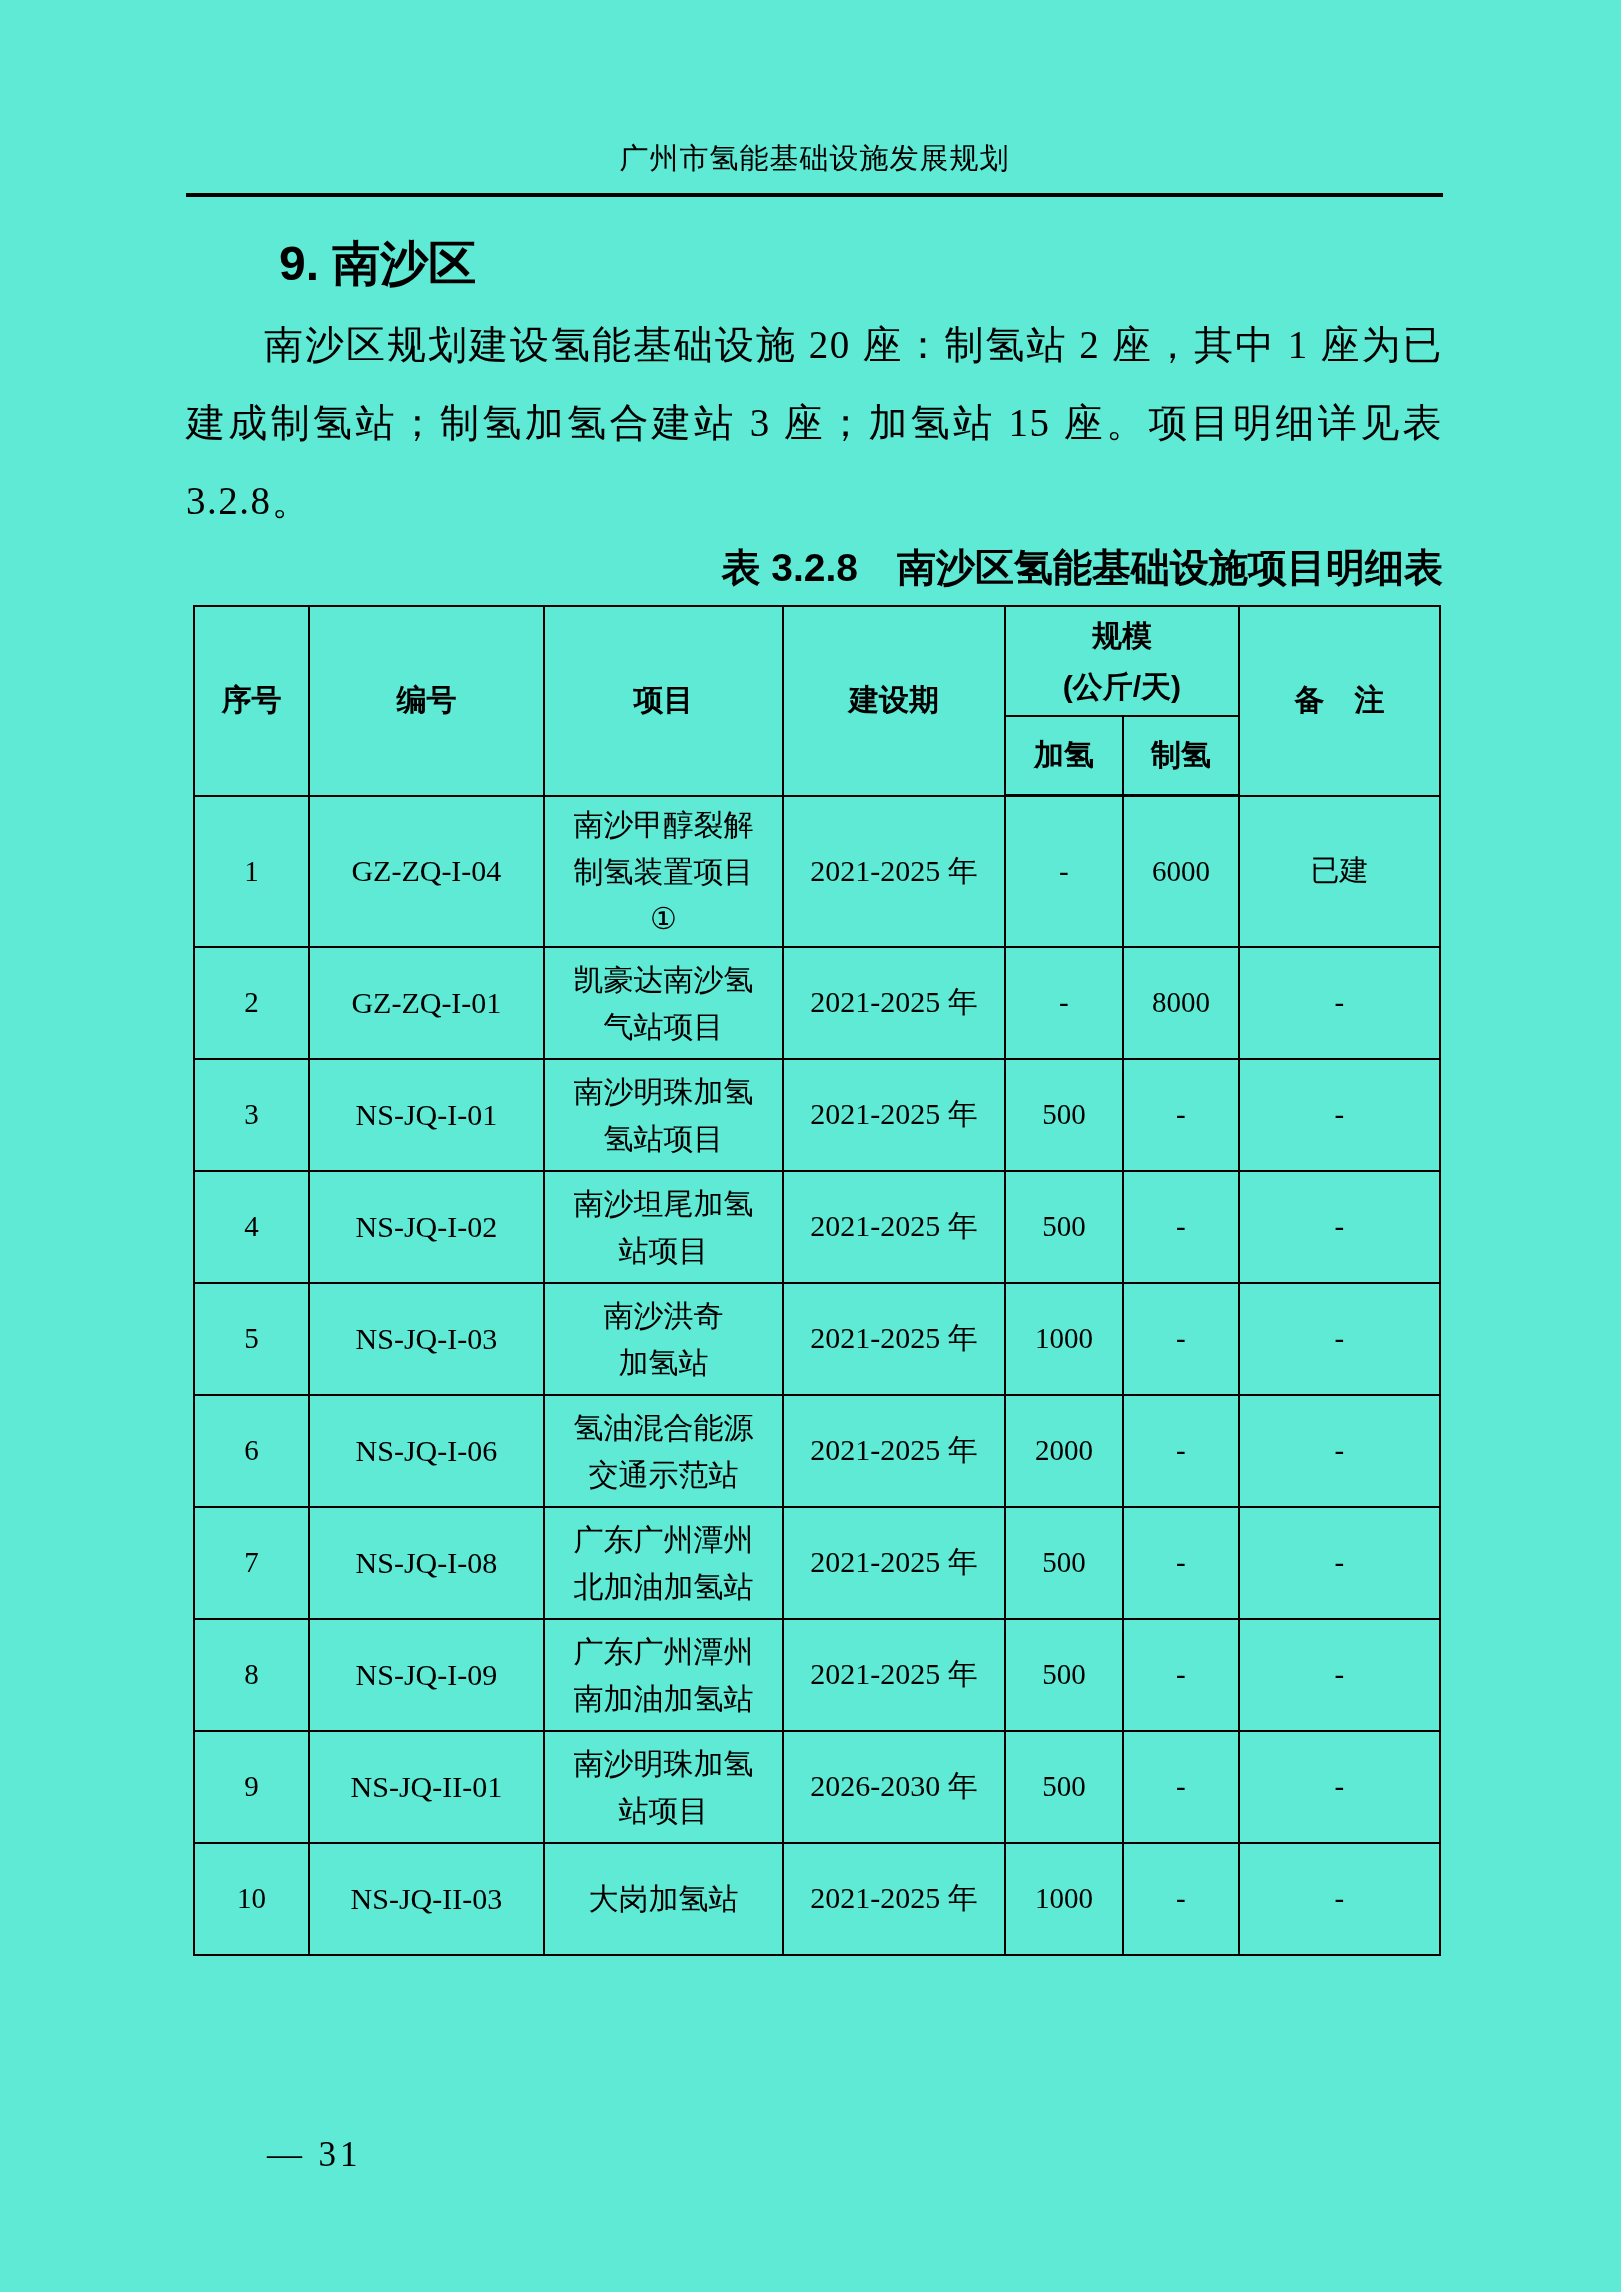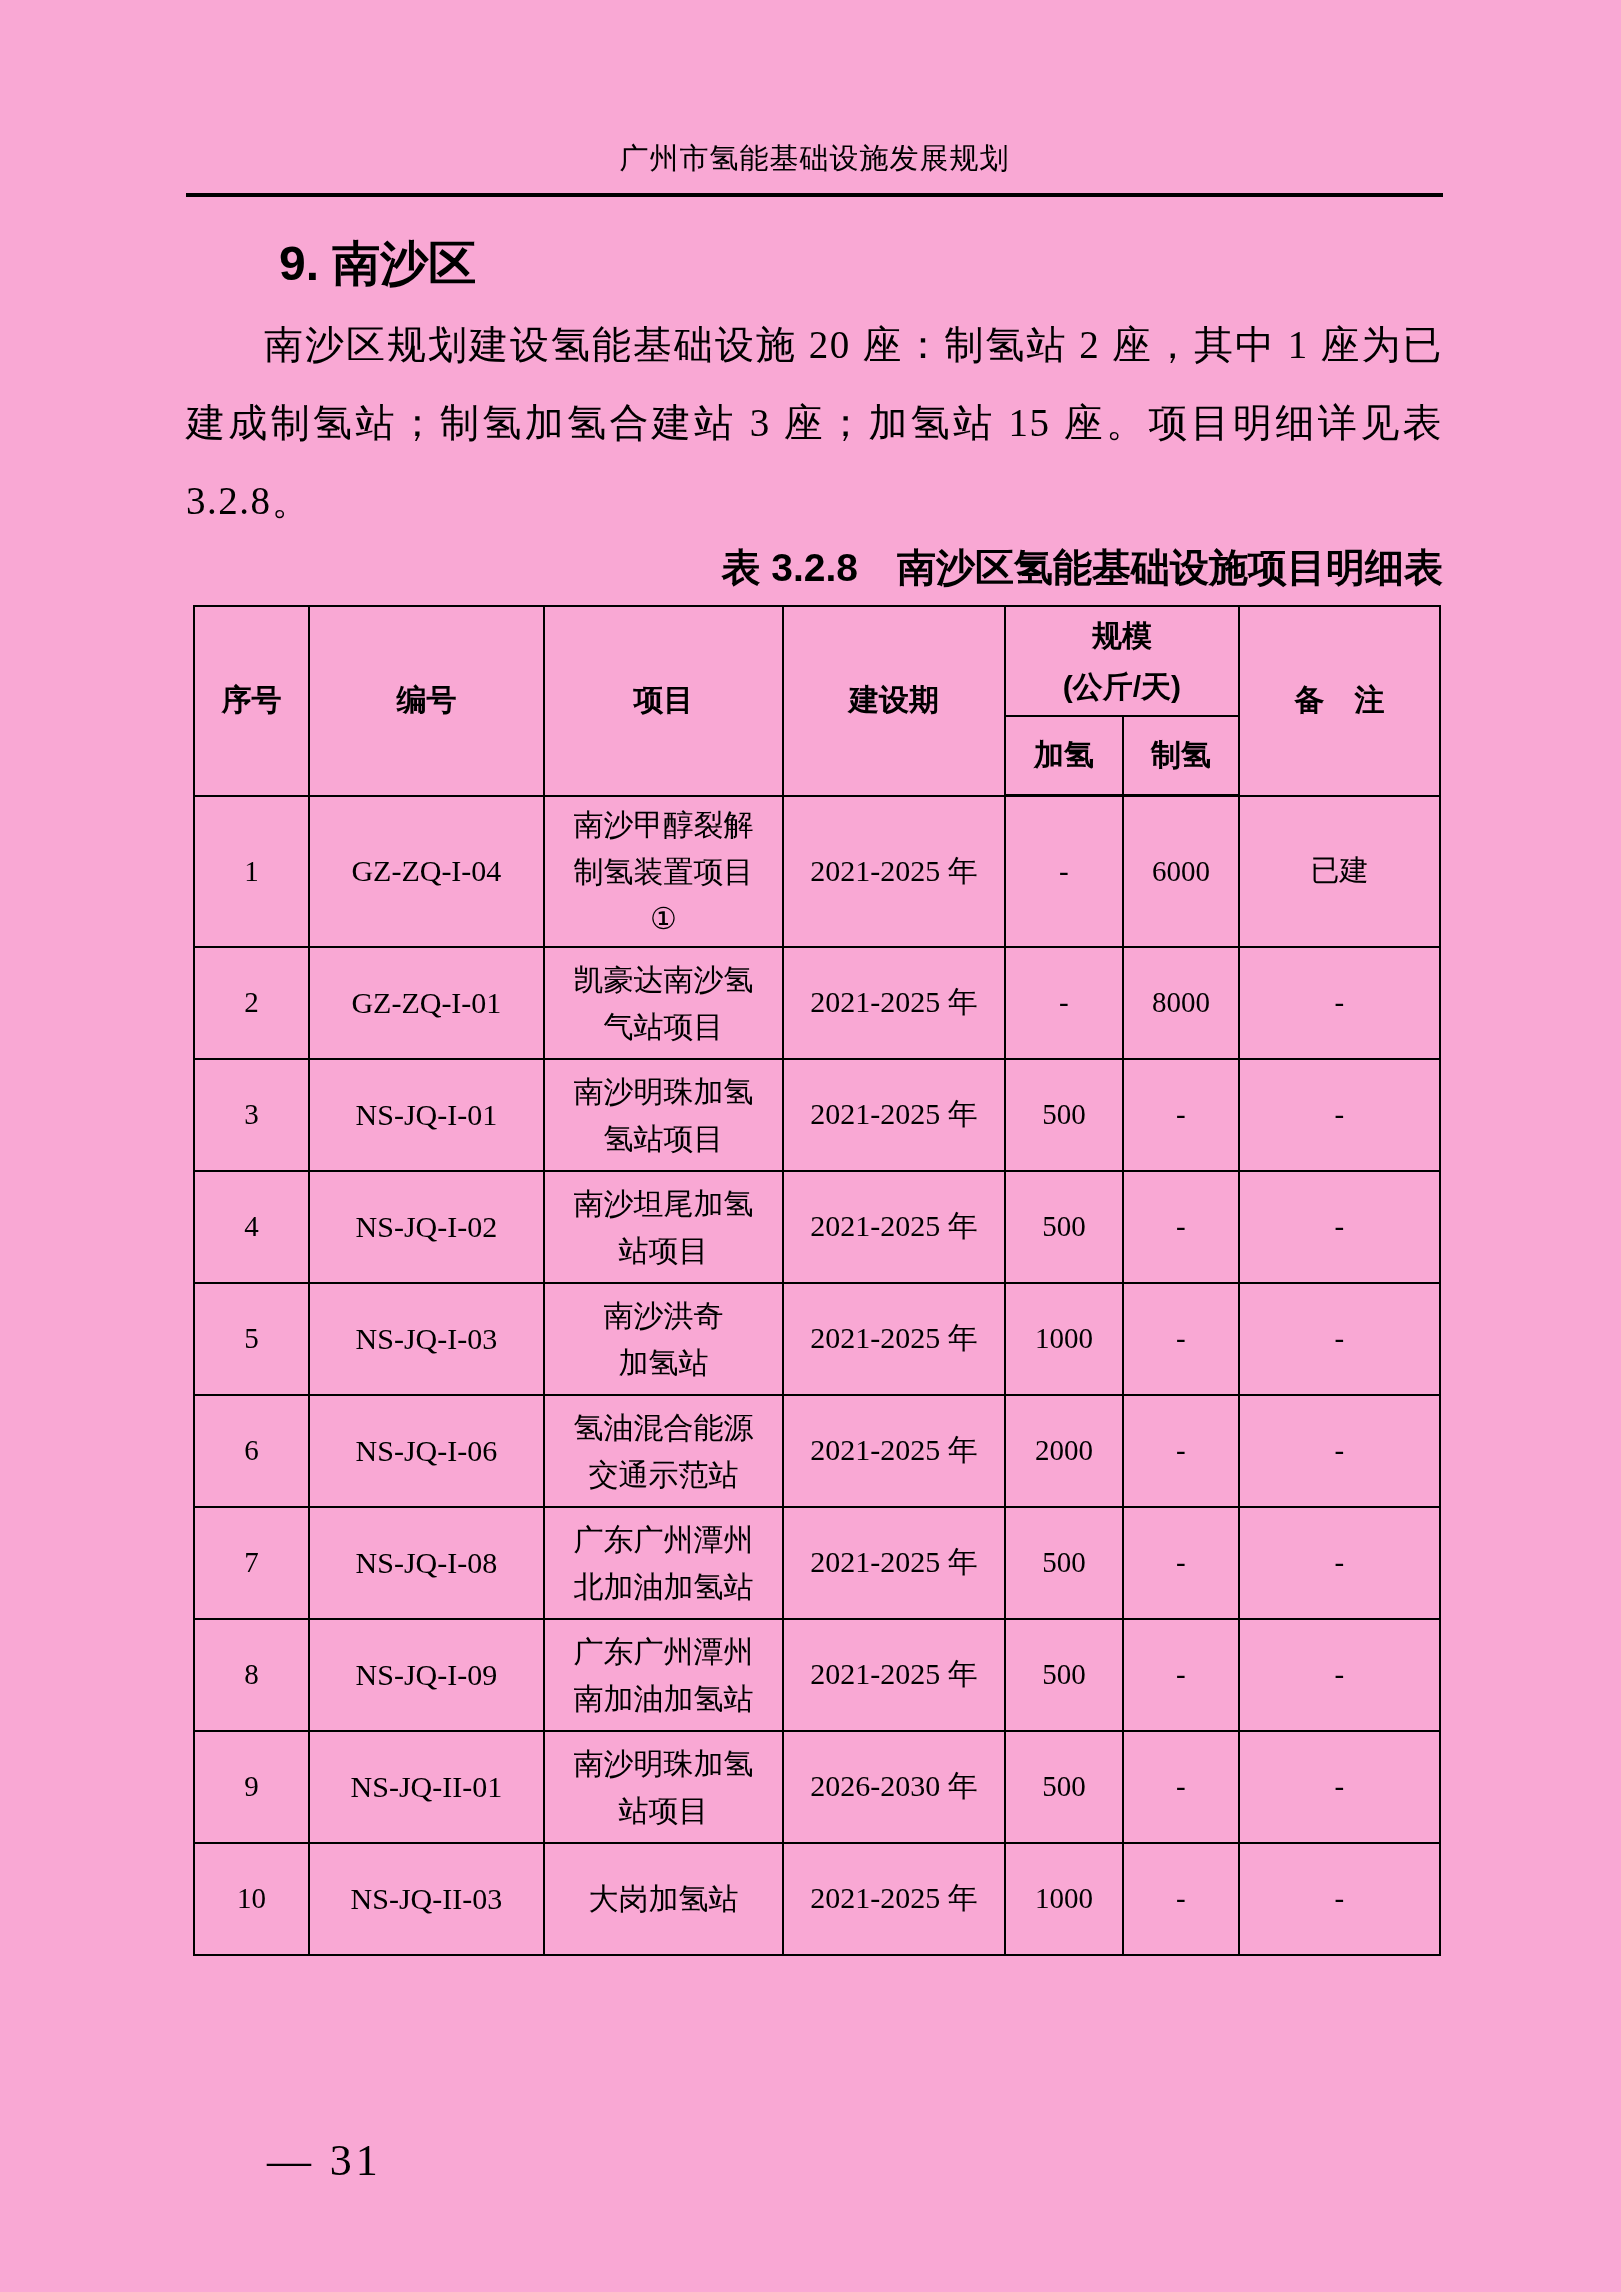--- a/index.html
+++ b/index.html
@@ -1,20 +1,20 @@
 <!DOCTYPE html>
 <html><head>
 <meta charset="utf-8">
 <style>
   html, body { margin: 0; padding: 0; background: #e8e8e8; }
   .page {
     position: relative;
     width: 1621px;
     height: 2293px;
-    background: #f9a8d4;
+    background: #5eead4;
     color: #000000;
     font-family: "Liberation Serif", serif;
     box-sizing: border-box;
     overflow: hidden;
   }
   .running-header {
     padding-top: 139px;
     width: 1257px;
     margin: 0 auto 0 186px;
   }
@@ -84,21 +84,21 @@
   th.scale-group { white-space: pre-line; line-height: 51px; }
   tbody td { font-size: 29px; border-top-width: 3.9px; border-bottom-width: 3.9px; }
   tbody tr { height: 112px; }
   tbody tr.tall { height: 151px; }
   td.cell-project { font-size: 30px; white-space: pre-line; line-height: 47px; border-radius: 12px; }
   td.cell-period, td.cell-code { font-size: 30px; white-space: nowrap; }
   .page-footer {
     position: absolute;
     left: 267px;
     top: 2135px;
-    font-size: 44px;
+    font-size: 35px;
     font-family: "Liberation Serif", serif;
     letter-spacing: 3.9px;
   }
 </style>
 </head>
 <body>
 
 <div class="page">
 
   <div class="running-header">

